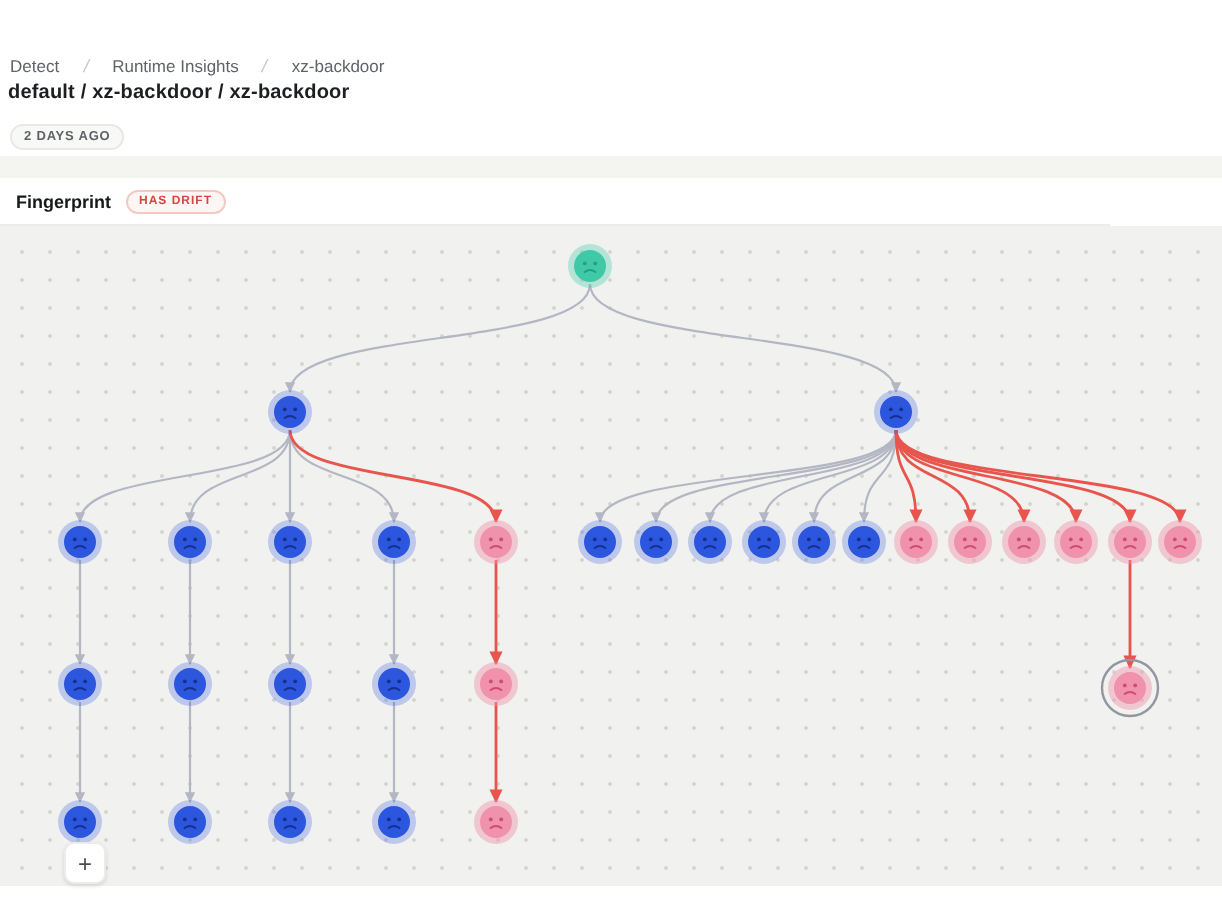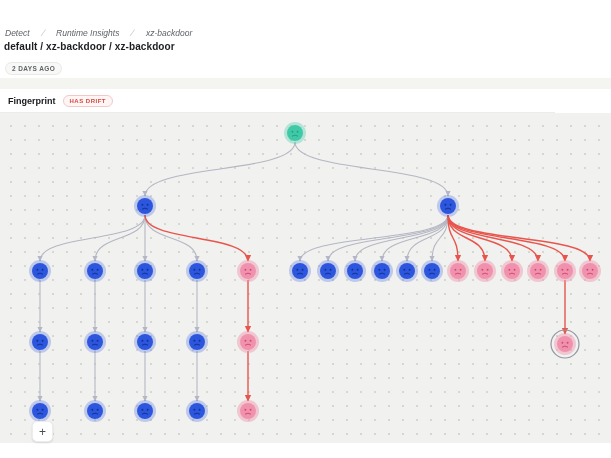--- a/index.html
+++ b/index.html
@@ -1,20 +1,20 @@
 <!DOCTYPE html>
 <html><head>
 <meta charset="utf-8">
 <style>
   html,body{margin:0;padding:0;background:#ffffff;}
   .page{position:relative;width:611px;height:458px;background:#ffffff;overflow:hidden;
         font-family:"Liberation Sans","DejaVu Sans",sans-serif;}
   
   .breadcrumb{position:absolute;left:5px;top:28px;display:flex;align-items:flex-start;gap:12px;
-              font-size:8.5px;color:#5f6368;font-style:italic;}
+              font-size:8.5px;color:#5f6368;}
   .breadcrumb .sep{color:#c3c6cb;font-size:9px;transform:skewX(-12deg);}
   .crumb{cursor:pointer;}
   .page-title{position:absolute;left:4px;top:41px;font-size:10px;font-weight:600;color:#1c1e21;letter-spacing:.1px;}
   .time-badge{position:absolute;left:5px;top:62px;font-size:6.5px;font-weight:600;letter-spacing:.4px;
               color:#5f6368;background:#f8f8f7;border:1px solid #e8e8e6;border-radius:8px;padding:2px 6px;}
   .band{position:absolute;left:0;top:78px;width:611px;height:11px;background:#f4f4f1;}
   .tabbar{position:absolute;left:0;top:89px;width:555px;height:24px;background:#ffffff;
           display:flex;align-items:center;padding-left:8px;box-sizing:border-box;gap:7px;
           border-bottom:1px solid #ececea;}
   .tab-label{font-size:9px;font-weight:700;color:#17191c;cursor:pointer;}

